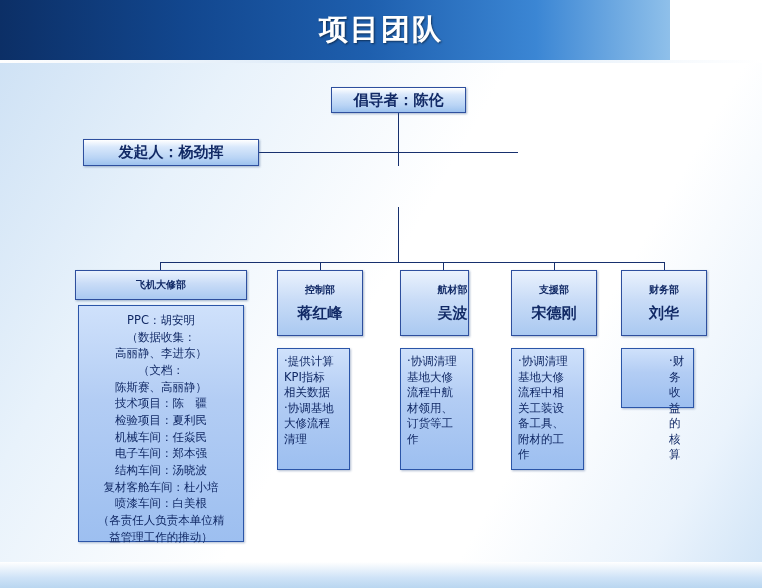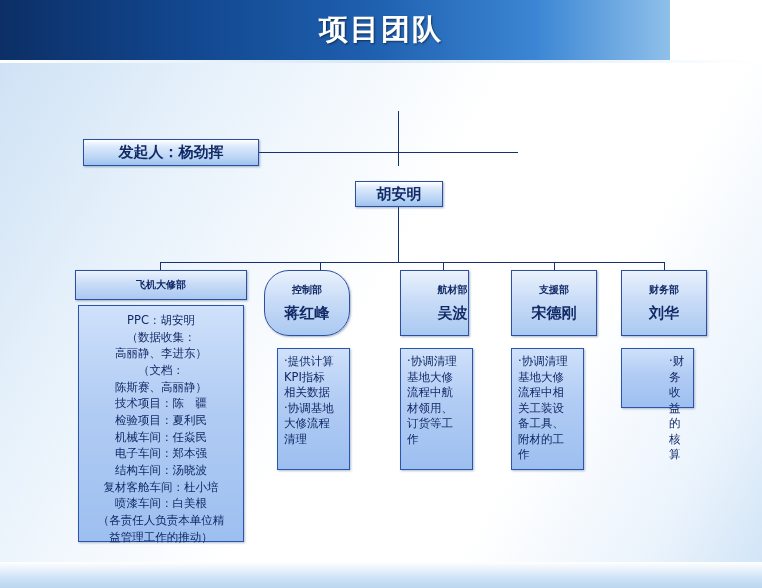--- a/index.html
+++ b/index.html
@@ -91,35 +91,35 @@
   <div class="line vline" style="left:398px;top:144px;height:56px;"></div>
 
   <div class="line hline" style="left:160px;top:199px;width:504px;"></div>
 
   <div class="line vline" style="left:160px;top:199px;height:20px;"></div>
   <div class="line vline" style="left:320px;top:199px;height:20px;"></div>
   <div class="line vline" style="left:443px;top:199px;height:20px;"></div>
   <div class="line vline" style="left:554px;top:199px;height:20px;"></div>
   <div class="line vline" style="left:664px;top:199px;height:20px;"></div>
 
+  <div class="box name" style="left:331px;top:24px;width:135px;height:26px;">
+    <span>倡导者：陈伦</span>
+  </div>
 
   <div class="box name" style="left:83px;top:76px;width:176px;height:27px;">
     <span>发起人：杨劲挥</span>
   </div>
 
 
-  <div class="box name" style="left:355px;top:118px;width:88px;height:26px;">
-    <span>胡安明</span>
-  </div>
 
   <div class="box dept flat" style="left:75px;top:207px;width:172px;height:30px;">
     <span>飞机大修部</span>
   </div>
 
-  <div class="box flat" style="left:264px;top:207px;width:86px;height:66px;flex-direction:column;border-radius:25px;">
+  <div class="box flat" style="left:277px;top:207px;width:86px;height:66px;flex-direction:column;">
     <span class="dept">控制部</span>
     <span class="name" style="margin-top:7px;">蒋红峰</span>
   </div>
 
   <div class="box flat" style="left:400px;top:207px;width:69px;height:66px;flex-direction:column;padding-left:36px;">
     <span class="dept">航材部</span>
     <span class="name" style="margin-top:7px;">吴波</span>
   </div>
 
   <div class="box flat" style="left:511px;top:207px;width:86px;height:66px;flex-direction:column;">

